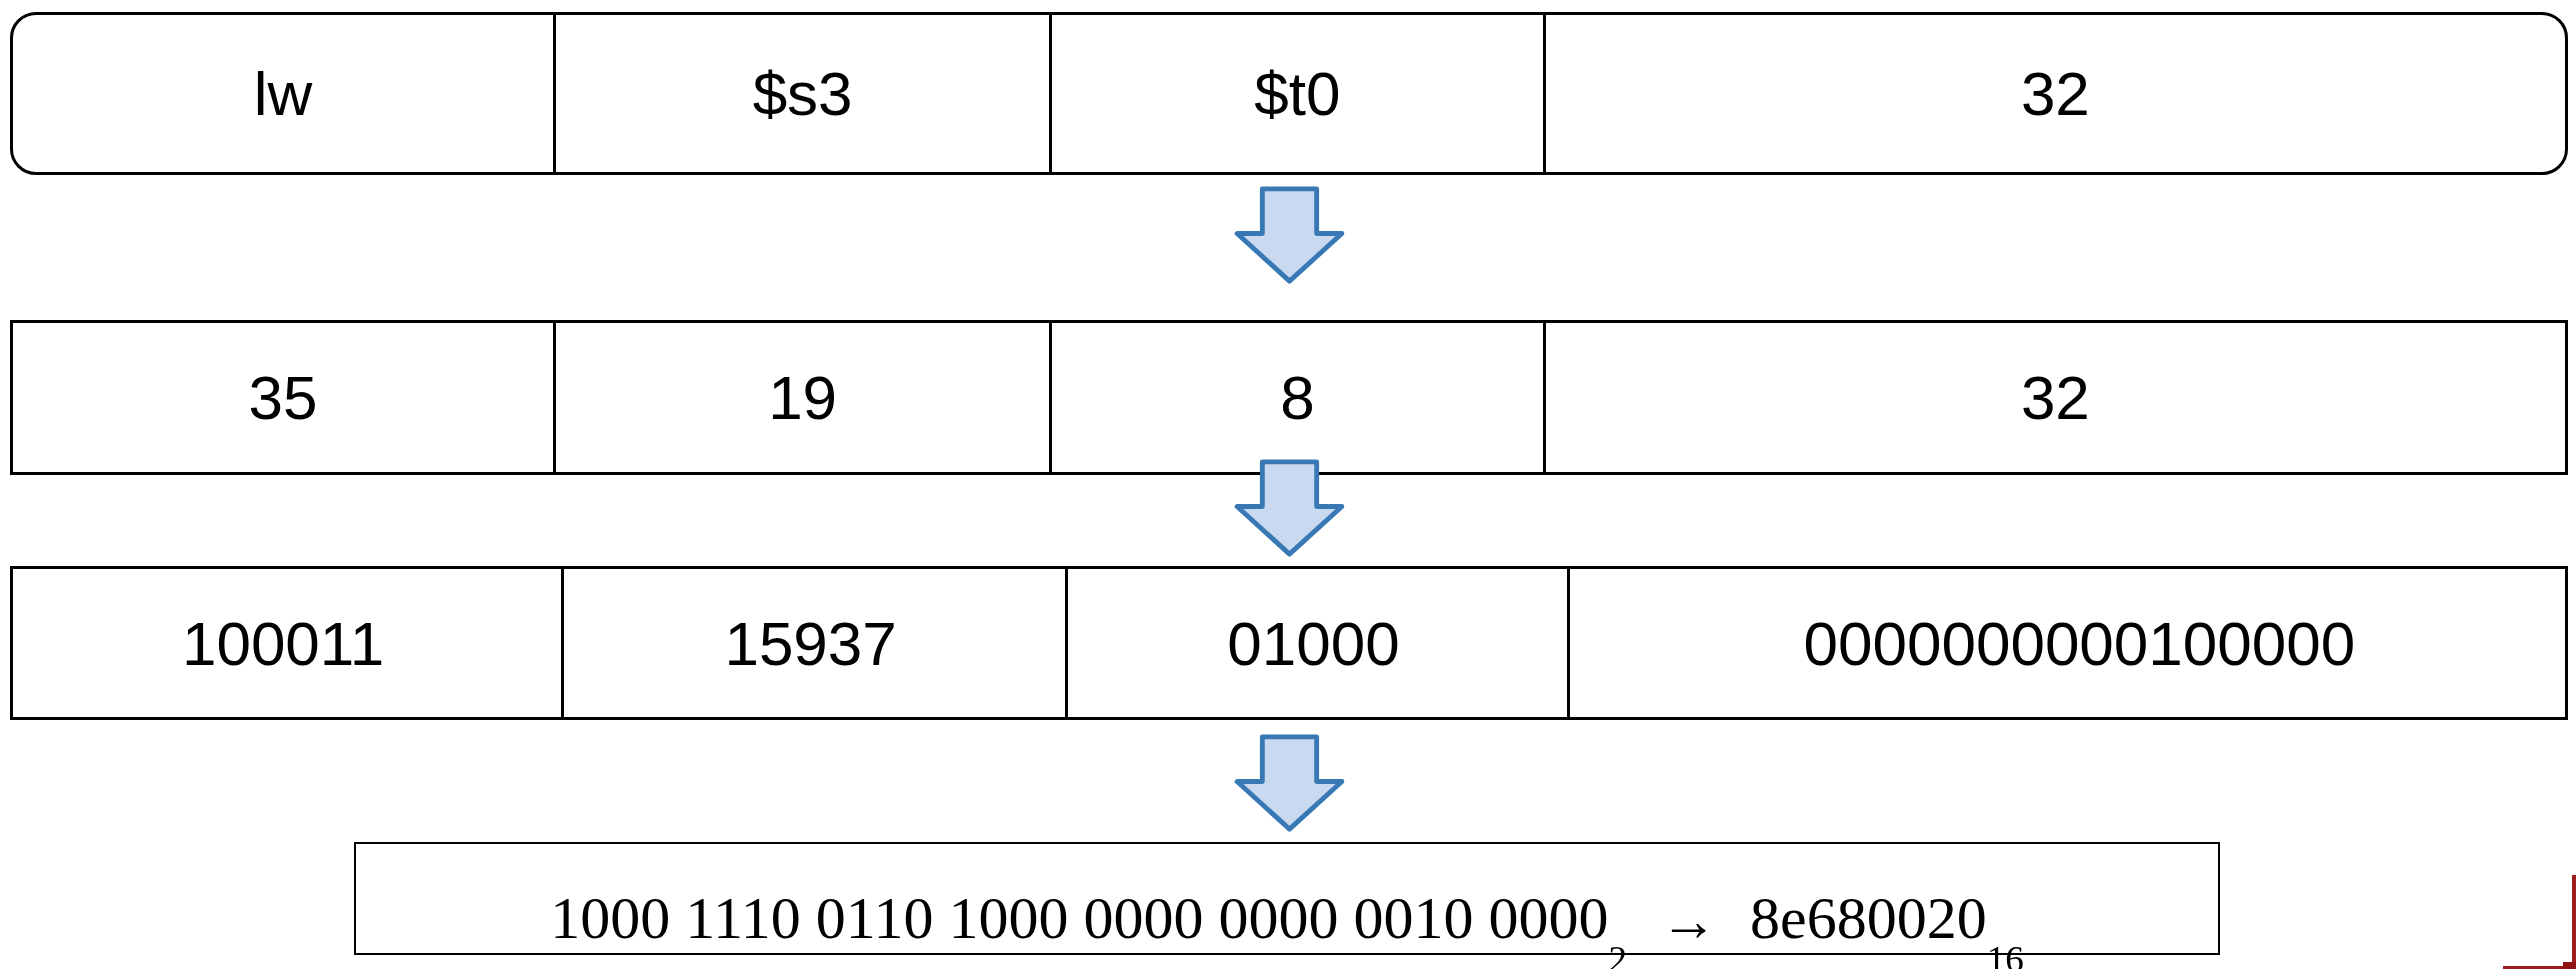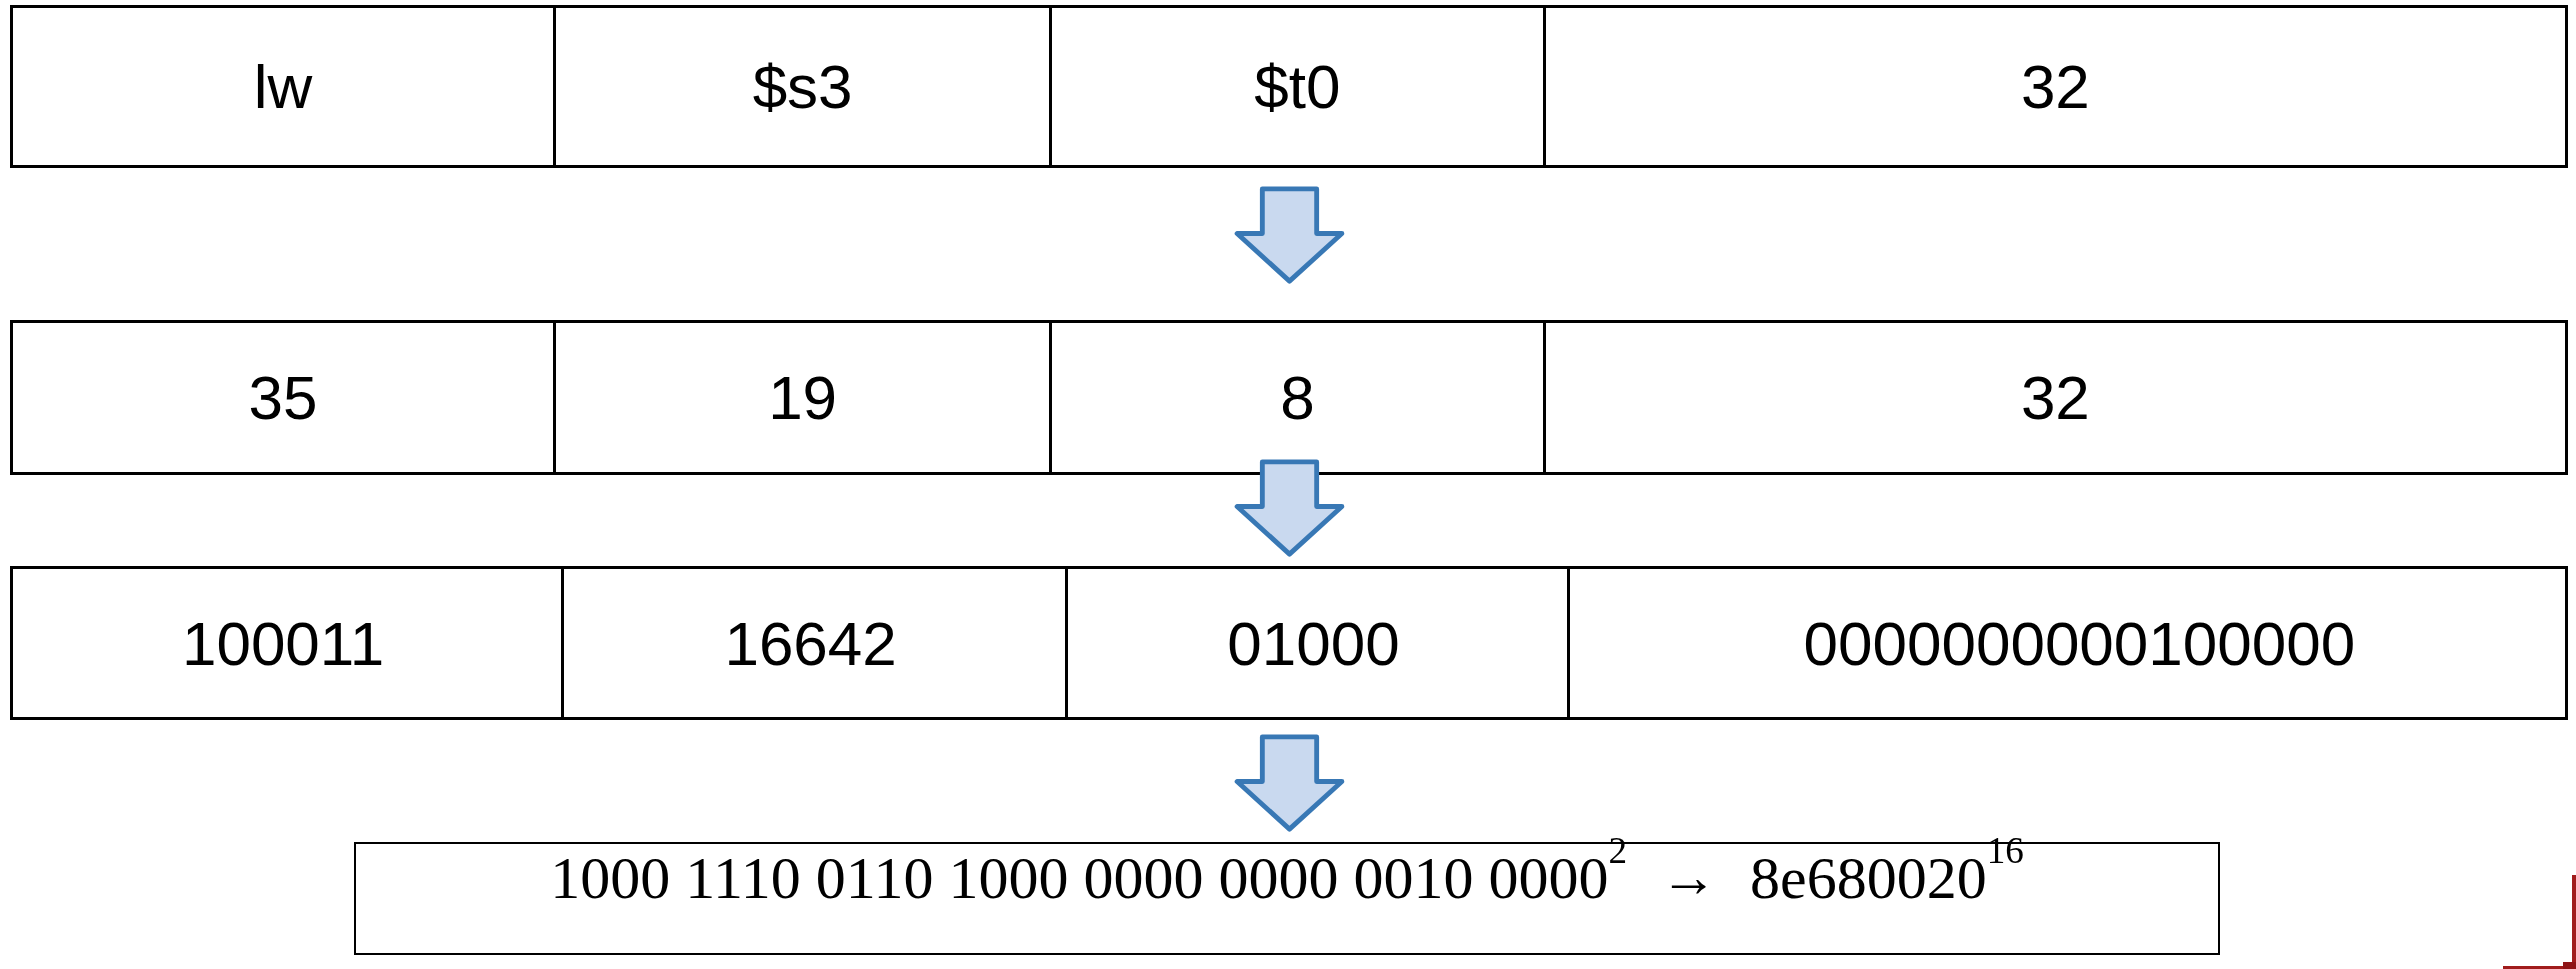--- a/index.html
+++ b/index.html
@@ -13,21 +13,21 @@
   
   .field-row{
     position:absolute;
     left:9.7px;width:2558px;
     display:grid;
     grid-template-columns:21.19% 19.41% 19.37% 40.03%;
     border:3.9px solid #000;
     box-sizing:border-box;
     background:#fff;
   }
-  .row1{top:5px;height:163px;}
+  .row1{top:12px;height:163px;border-radius:26px;}
   .row2{top:289px;height:155px;margin-top:31px;}
   .row3{top:566px;height:154px;gap:8px;}
   .cell{
     display:flex;align-items:center;justify-content:center;
     font-size:62px;color:#000;
     border-left:3.9px solid #000;
     box-sizing:border-box;
     white-space:nowrap;
     overflow:hidden;
   }
@@ -37,21 +37,21 @@
   .arrow1{top:186px;}
   .arrow2{top:459px;}
   .arrow3{top:734px;}
   
   .result-box{
     position:absolute;
     left:354px;top:842px;width:1866px;height:113px;
     border:2.9px solid #000;
     box-sizing:border-box;
     background:#fff;
-    display:flex;align-items:flex-start;justify-content:center;
+    display:flex;align-items:flex-end;justify-content:center;
     font-family:"Liberation Serif", serif;
     font-size:60px;color:#000;
     white-space:nowrap;
   }
   .result-box sub{font-size:0.62em;line-height:0;position:relative;top:0.18em;}
   .map-arrow{font-weight:bold;margin:0 33px;font-size:0.95em;}
   
   .red-edge-v{position:absolute;right:0;top:875px;width:3.9px;height:94px;}
   .red-edge-h{position:absolute;right:0;top:966px;width:73px;height:3.9px;}
   .red-edge-c{position:absolute;right:0;top:962px;width:12.6px;height:7.8px;}
@@ -78,21 +78,21 @@
     <div class="cell">8</div>
     <div class="cell">32</div>
   </div>
 
   <svg class="down-arrow arrow2" viewBox="0 0 114 101" xmlns="http://www.w3.org/2000/svg">
     <path d="M 29 3 L 85 3 L 85 49 L 111 49 L 57 98 L 3 49 L 29 49 Z" fill="#c9d9ef" stroke="#3878b5" stroke-width="5" stroke-linejoin="round"></path>
   </svg>
 
   <div class="field-row row3">
     <div class="cell">100011</div>
-    <div class="cell">16642</div>
+    <div class="cell">15937</div>
     <div class="cell">01000</div>
     <div class="cell">0000000000100000</div>
   </div>
 
   <svg class="down-arrow arrow3" viewBox="0 0 114 101" xmlns="http://www.w3.org/2000/svg">
     <path d="M 29 3 L 85 3 L 85 49 L 111 49 L 57 98 L 3 49 L 29 49 Z" fill="#c9d9ef" stroke="#3878b5" stroke-width="5" stroke-linejoin="round"></path>
   </svg>
 
   <div class="result-box">
     <span>1000 1110 0110 1000 0000 0000 0010 0000</span>

